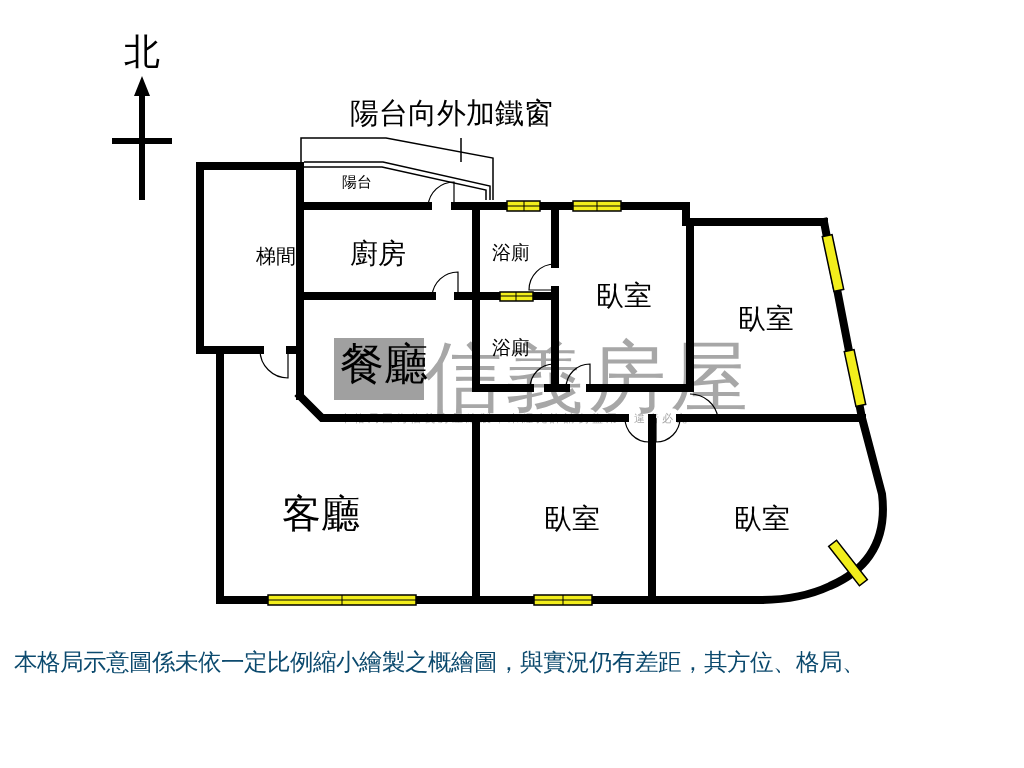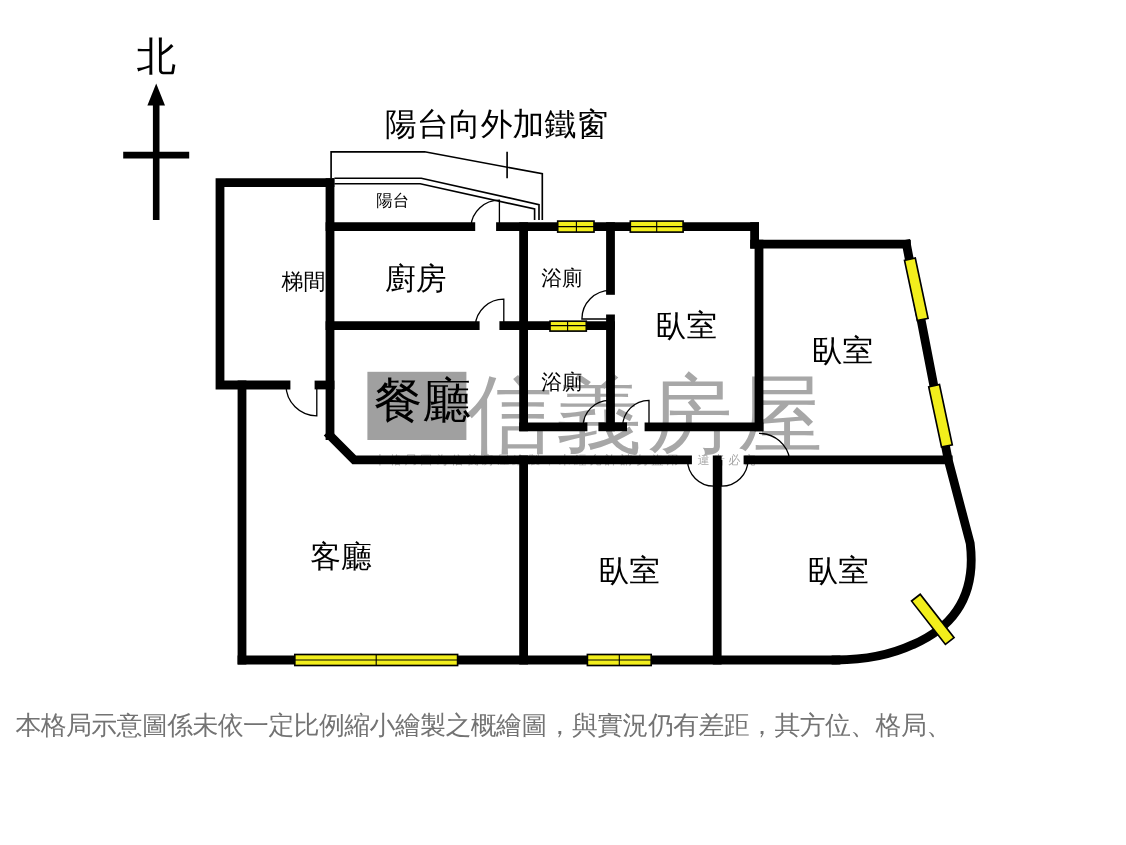--- a/index.html
+++ b/index.html
@@ -1,19 +1,19 @@
 <!DOCTYPE html>
 <html><head>
 <meta charset="utf-8">
 <style>
   html, body { margin: 0; padding: 0; background: #ffffff; }
   body { width: 1024px; height: 768px; position: relative; overflow: hidden; font-family: "DejaVu Serif", "Liberation Serif", serif; }
   svg { position: absolute; left: 0; top: 0; }
   .lbl { position: absolute; color: #000; white-space: nowrap; font-family: "DejaVu Serif", "Liberation Serif", serif; }
-  .disclaimer { position: absolute; left: 14px; top: 645px; width: 1000px; font-size: 23.5px; line-height: 34px; color: #737373; font-family: Liberation Mono, monospace; letter-spacing: -0.5px; }
+  .disclaimer { position: absolute; left: 14px; top: 645px; width: 1000px; font-size: 23.5px; line-height: 34px; color: #0c4a6e; font-family: Liberation Sans, sans-serif; letter-spacing: -0.5px; }
   .disclaimer div { white-space: nowrap; }
   .wm-big { position: absolute; left: 424px; top: 326px; font-size: 78px; color: #9e9e9e; font-family: "DejaVu Sans", "Liberation Sans", sans-serif; letter-spacing: 4px; opacity: 0.9; }
   .wm-small { position: absolute; left: 340px; top: 411px; font-size: 11px; color: #a8a8a8; font-family: "DejaVu Sans", "Liberation Sans", sans-serif; letter-spacing: 3px; }
   .wm-logo { position: absolute; left: 334px; top: 338px; width: 90px; height: 62px; background: #a0a0a0; }
 </style>
 </head>
 <body>
 
 <div class="wm-logo"></div>
 <div class="wm-big">信義房屋</div>
@@ -117,19 +117,19 @@
 <div class="lbl" style="left:124px;top:28px;font-size:36px;">北</div>
 <div class="lbl" style="left:350px;top:94px;font-size:29px;">陽台向外加鐵窗</div>
 <div class="lbl" style="left:342px;top:173px;font-size:15px;">陽台</div>
 <div class="lbl" style="left:227px;top:243px;font-size:20px;margin-left:29px;">梯間</div>
 <div class="lbl" style="left:350px;top:235px;font-size:28px;">廚房</div>
 <div class="lbl" style="left:340px;top:335px;font-size:44px;">餐廳</div>
 <div class="lbl" style="left:492px;top:240px;font-size:19px;">浴廁</div>
 <div class="lbl" style="left:492px;top:335px;font-size:19px;">浴廁</div>
 <div class="lbl" style="left:596px;top:277px;font-size:28px;">臥室</div>
 <div class="lbl" style="left:738px;top:300px;font-size:28px;">臥室</div>
-<div class="lbl" style="left:282px;top:487px;font-size:28px;">客廳</div>
+<div class="lbl" style="left:282px;top:487px;font-size:39px;">客廳</div>
 <div class="lbl" style="left:544px;top:500px;font-size:28px;">臥室</div>
 <div class="lbl" style="left:734px;top:500px;font-size:28px;">臥室</div>
 
 <div class="disclaimer">
   <div>本格局示意圖係未依一定比例縮小繪製之概繪圖，與實況仍有差距，其方位、格局、</div>
 </div>
 
 </body></html>

